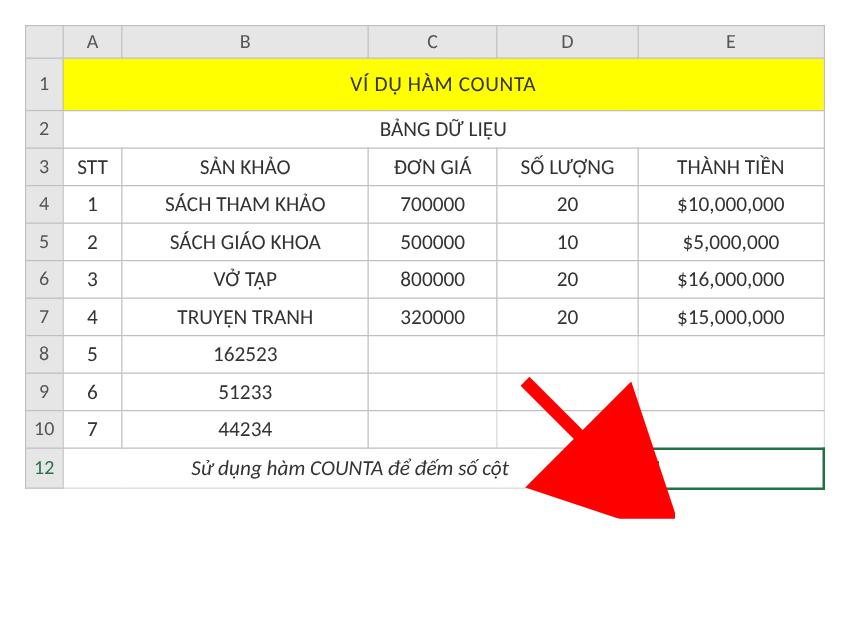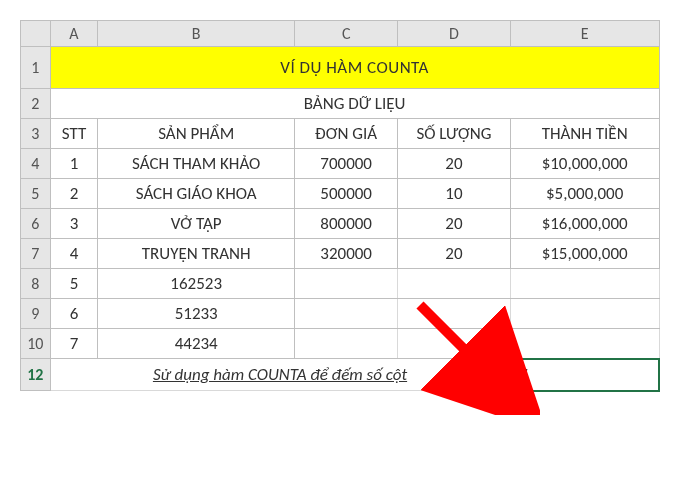--- a/index.html
+++ b/index.html
@@ -36,21 +36,21 @@
     color: #555;
     font-size: 16px;
     height: 26px;
   }
   .sheet .rowhdr {
     background: #e6e6e6;
     color: #555;
     font-size: 16px;
     width: 30px;
   }
-  .sheet .rowhdr.active { color: #217346; font-weight: 700; }
+  .sheet .rowhdr.active { color: #217346; font-weight: 400; }
   .col-A { width: 48px; }
   .col-B { width: 200px; }
   .col-C { width: 104px; }
   .col-D { width: 114px; }
   .col-E { width: 150px; }
   .r-title { height: 42px; }
   .r-sub   { height: 30px; }
   .r-head  { height: 30px; }
   .r-data  { height: 30px; }
   .r-gap   { height: 26px; }
@@ -59,21 +59,21 @@
     background: #ffff00 !important;
     font-size: 30px;
     font-weight: 700;
     color: #c00000;
     letter-spacing: 0.5px;
   }
   .subtitle-cell { font-size: 20px; font-weight: 600; color: #222; margin-left: 16px; }
   .head-cell { font-size: 18px; font-weight: 500; color: #222; }
   .noborder { border: 1px solid #d9d9d9 !important; }
   .noborder-lr { border-left: 1px solid #d9d9d9 !important; border-right: 1px solid #d9d9d9 !important; }
-  .footer-text { font-style: italic; font-size: 19px; color: #444; text-align: center; text-decoration: underline; }
+  .footer-text { font-style: italic; font-size: 19px; color: #444; text-align: center; }
   .result-cell {
     border: 2px solid #217346 !important;
     text-align: left !important;
     padding-left: 8px !important;
     font-size: 18px;
     background: #fff;
   }
   .arrow-wrap {
     position: absolute;
     pointer-events: none;
@@ -102,21 +102,21 @@
   </tr>
 
   <tr class="r-sub">
     <th class="rowhdr">2</th>
     <td colspan="5" class="subtitle-cell">BẢNG DỮ LIỆU</td>
   </tr>
 
   <tr class="r-head">
     <th class="rowhdr">3</th>
     <td class="head-cell">STT</td>
-    <td class="head-cell">SẢN PHẨM</td>
+    <td class="head-cell">SẢN KHẢO</td>
     <td class="head-cell">ĐƠN GIÁ</td>
     <td class="head-cell">SỐ LƯỢNG</td>
     <td class="head-cell">THÀNH TIỀN</td>
   </tr>
 
   <tr class="r-data">
     <th class="rowhdr">4</th>
     <td>1</td>
     <td>SÁCH THAM KHẢO</td>
     <td>700000</td>

